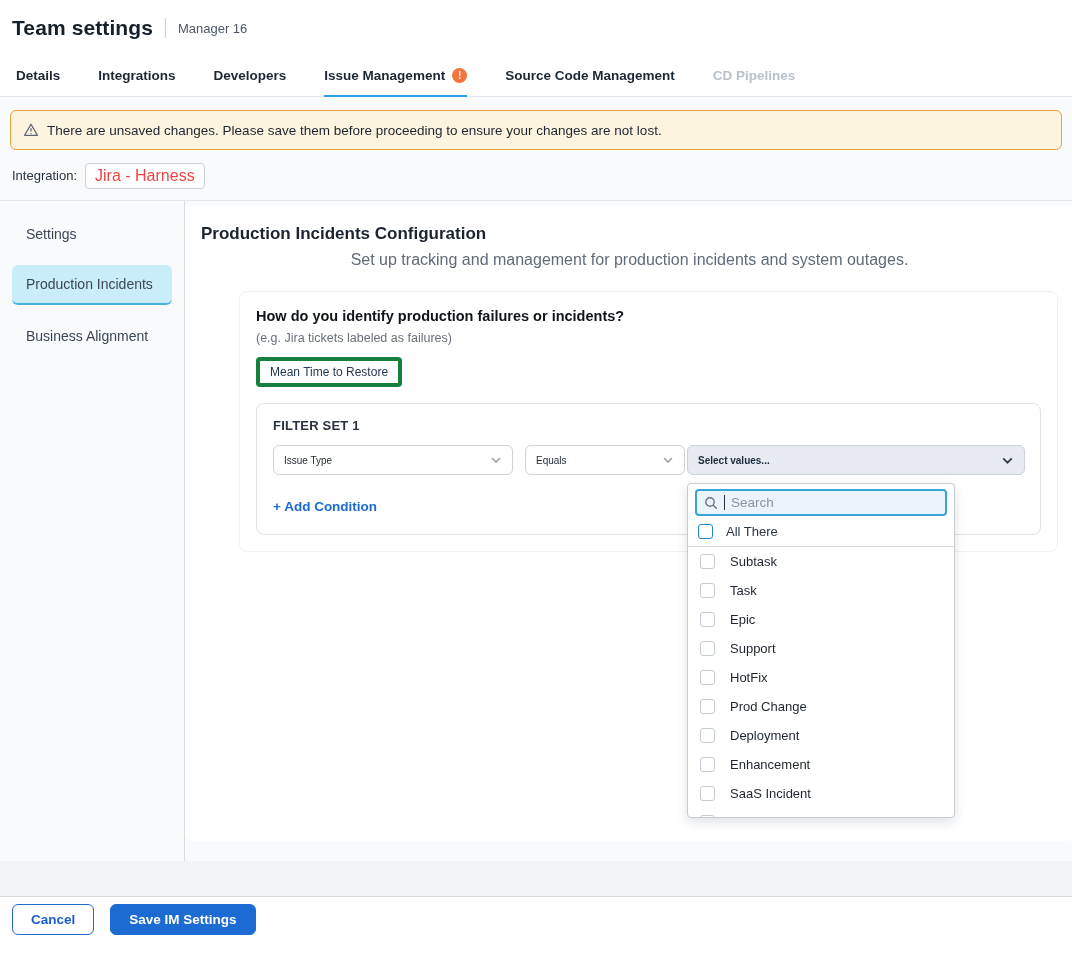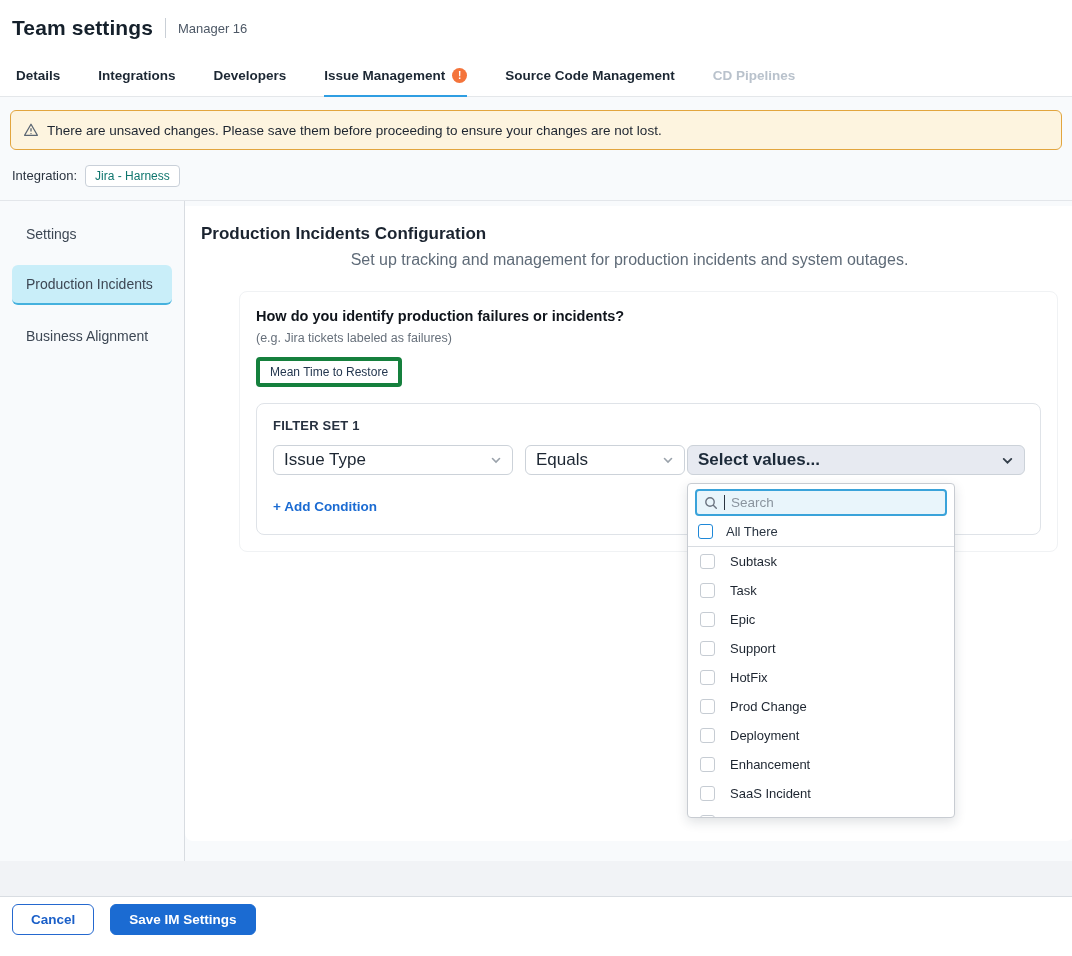--- a/index.html
+++ b/index.html
@@ -31,21 +31,21 @@
   .tab.active{border-bottom-color:var(--tab-underline);}
   .tab.disabled{color:#b9c2cc;cursor:default;}
   .tab .badge{display:inline-flex;align-items:center;justify-content:center;width:15px;height:15px;border-radius:50%;background:var(--badge-orange);color:#fff;font-size:10px;font-weight:700;margin-left:7px;}
 
   
   .content-bg{height:764px;background:#f8fafc;display:flex;flex-direction:column;}
   .banner{margin:13px 10px;height:40px;display:flex;align-items:center;gap:8px;padding:0 12px;background:var(--banner-bg);border:1px solid var(--banner-border);border-radius:6px;font-size:13.5px;color:#1d2530;flex:0 0 auto;}
   .banner svg{flex:0 0 auto;}
   .integ-row{display:flex;align-items:center;gap:8px;margin:0 0 12px 12px;height:25px;flex:0 0 auto;}
   .integ-label{font-size:13px;color:#2b3440;}
-  .integ-chip{font-size:12px;color:#0f766e;border:1px solid #c9d0d9;border-radius:4px;padding:3px 9px;background:#fff;cursor:pointer;}
+  .integ-chip{font-size:16px;color:#ef4444;border:1px solid #c9d0d9;border-radius:4px;padding:3px 9px;background:#fff;cursor:pointer;}
   .hr{height:1px;background:#e3e6ea;flex:0 0 auto;}
 
   .body-flex{flex:1;display:flex;min-height:0;}
   .sidebar{width:185px;border-right:1px solid #d8dce1;padding:14px 0 0 12px;flex:0 0 auto;}
   .side-item{width:160px;padding:11px 14px;font-size:14px;color:#3d4754;border-radius:6px;margin-bottom:12px;cursor:pointer;}
   .side-item.active{background:var(--sidebar-active-bg);border-bottom:2px solid var(--sidebar-active-border);border-radius:6px;}
 
   .main-card{flex:1;background:#fff;margin:5px 8px 20px 0;border-radius:0 0 8px 8px;padding:18px 16px;position:relative;}
   .main-card h2{font-size:17px;font-weight:700;color:#1b2430;}
   .main-sub{font-size:16px;color:#5f6b78;margin-top:7px;text-align:center;}
@@ -54,21 +54,21 @@
   .hint{font-size:12.5px;color:#67707b;margin-top:7px;}
   .chip{display:inline-block;margin-top:12px;font-size:12px;color:#24374f;border:4px solid #15803d;border-radius:4px;padding:4px 10px;background:#fff;cursor:pointer;text-align:center;}
 
   .filter-card{margin-top:16px;border:1px solid #dfe3e8;border-radius:8px;padding:14px 16px 20px;}
   .fs-title{font-size:13px;font-weight:700;color:#273140;letter-spacing:.2px;}
   .cols{display:flex;margin-top:22px;font-size:13.5px;font-weight:700;color:#2a3440;}
   .col-prop{width:240px;margin-right:12px;}
   .col-cond{width:160px;margin-right:2px;}
   .col-val{width:338px;}
   .selects{display:flex;margin-top:12px;align-items:center;}
-  .select{height:30px;display:flex;align-items:center;justify-content:space-between;border:1px solid #ccd2d9;border-radius:6px;background:#fff;padding:0 10px;font-size:17px;color:#1d2733;cursor:pointer;}
+  .select{height:30px;display:flex;align-items:center;justify-content:space-between;border:1px solid #ccd2d9;border-radius:6px;background:#fff;padding:0 10px;font-size:10px;color:#1d2733;cursor:pointer;}
   .select.prop{width:240px;margin-right:12px;}
   .select.cond{width:160px;margin-right:2px;}
   .value-wrap{position:relative;width:296px;}
   .select.value{width:338px;background:var(--value-select-bg);font-weight:700;color:#1c2a39;}
   .trash-btn{background:none;border:none;margin-left:20px;cursor:pointer;padding:2px;}
   .addcond{margin-top:24px;font-size:13.5px;font-weight:700;color:var(--accent-blue);cursor:pointer;}
 
   
   .dropdown{position:absolute;top:38px;left:0;width:268px;height:335px;background:#fff;border:1px solid #c8ccd2;border-radius:4px;box-shadow:0 4px 12px rgba(30,40,60,.14);overflow:hidden;z-index:20;}
   .search-row{margin:5px 7px 1px;height:27px;display:flex;align-items:center;gap:6px;background:var(--search-bg);border:2px solid var(--search-border);border-radius:4px;padding:0 7px;}

